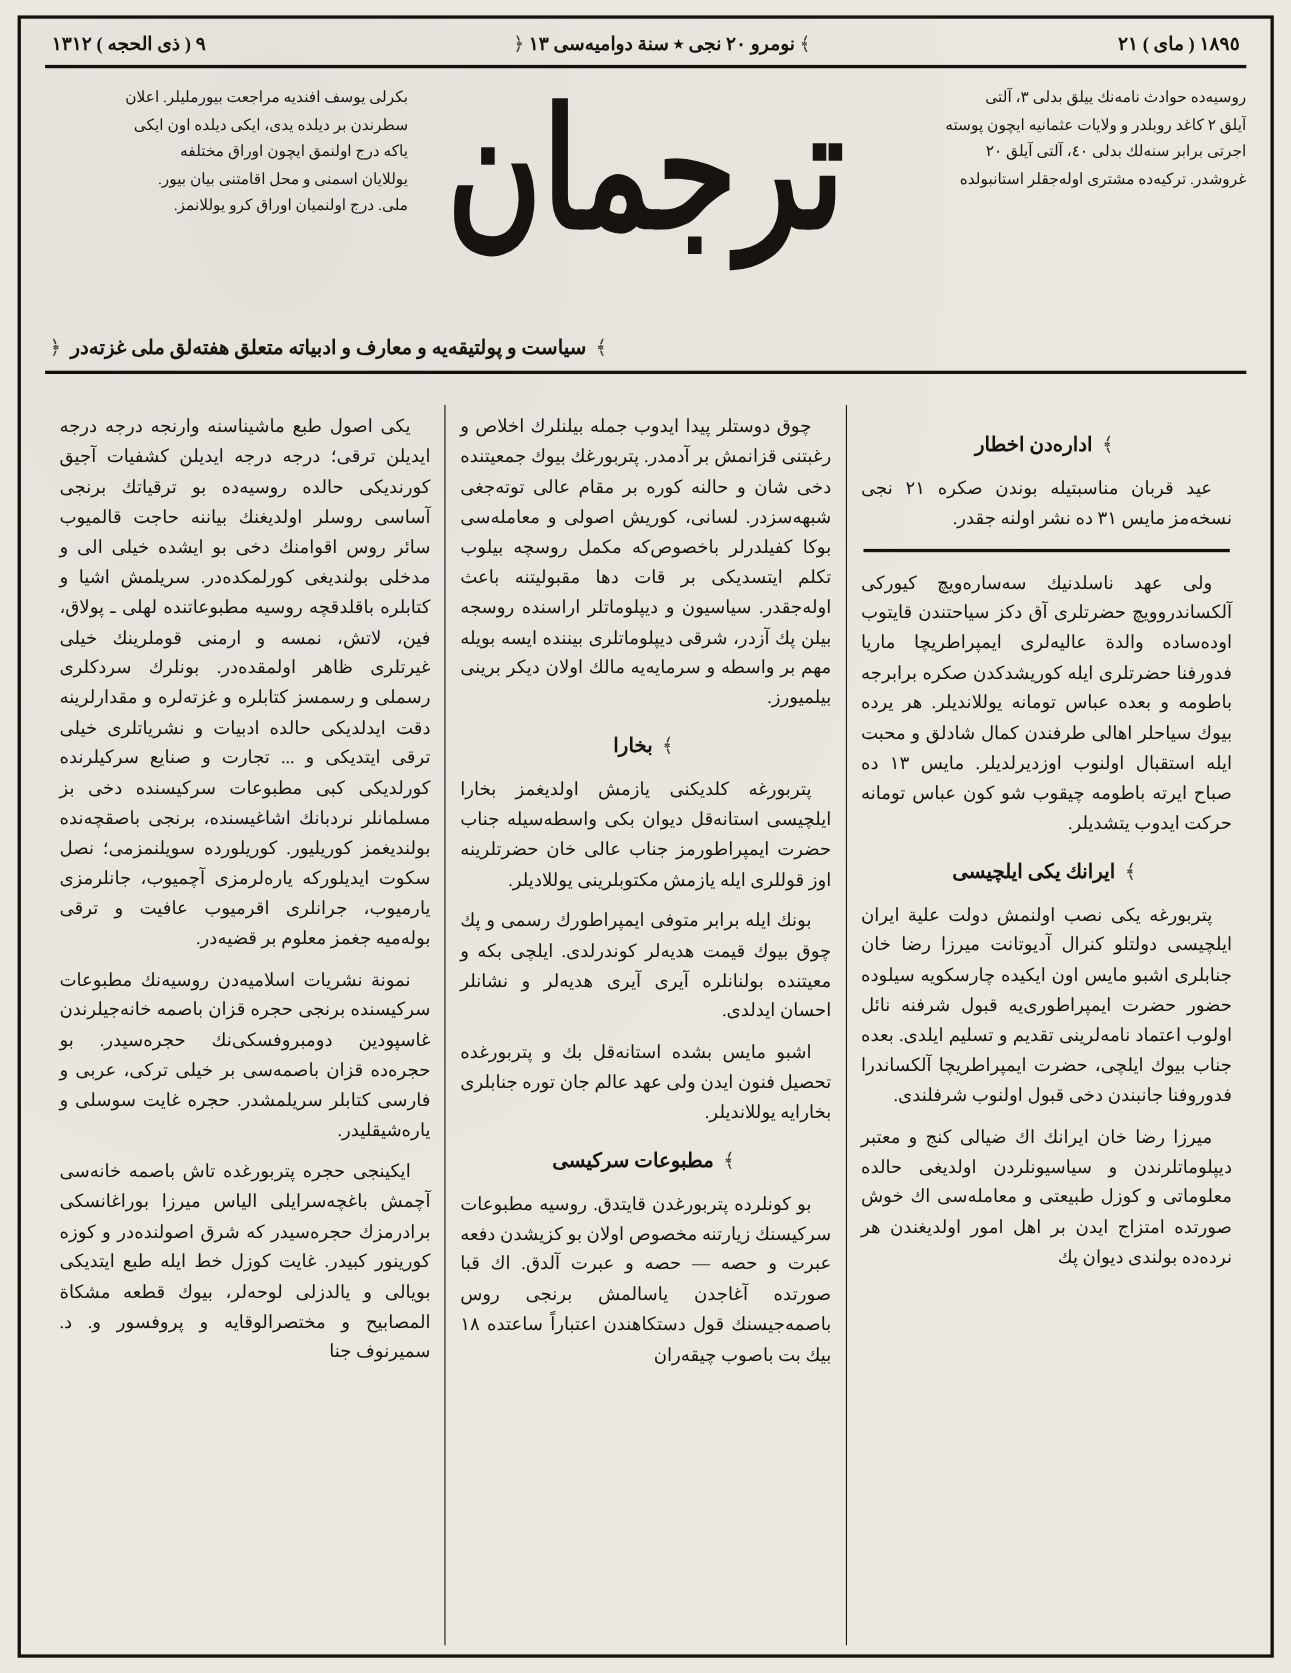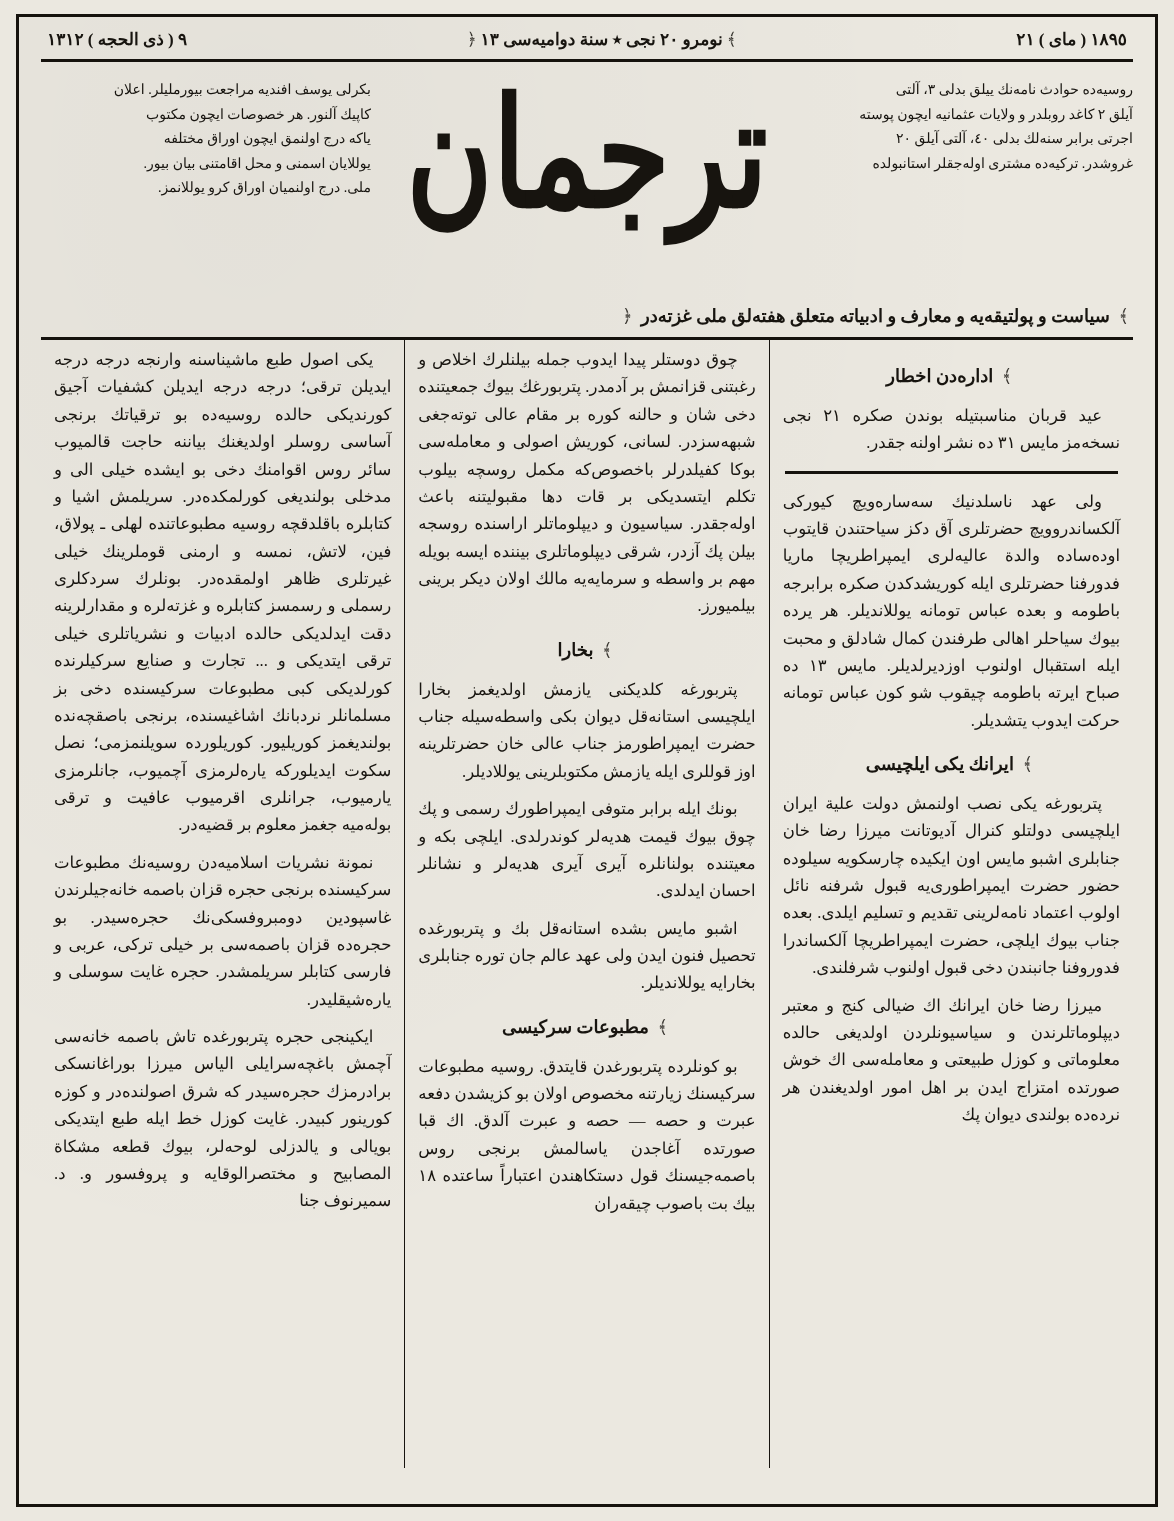--- a/index.html
+++ b/index.html
@@ -30,27 +30,27 @@
   }
   .mast-info{font-size:14px;line-height:1.75;text-align:right;direction:rtl;padding-top:6px;}
   .mast-info .info-line{white-space:nowrap;overflow:hidden;}
   .mast-title{
     text-align:center;font-weight:bold;font-size:118px;line-height:1.5;
     transform:scaleY(1.28);transform-origin:center 60%;
     letter-spacing:-2px;white-space:nowrap;overflow:hidden;
   }
   
   .subtitle{
-    direction:rtl;text-align:right;font-weight:bold;font-size:18px;
+    direction:rtl;text-align:left;font-weight:bold;font-size:18px;
     padding:6px 0 10px 0;border-bottom:3px solid #15120d;
   }
   
   .columns{
     direction:rtl;display:grid;grid-template-columns:1fr 1px 1fr 1px 1fr;
-    height:1128px;overflow:hidden;
+    height:1128px;overflow:hidden;margin-top:28px;
   }
   .vrule{background:#17140f;width:1px;height:100%;}
   .col{
     direction:rtl;text-align:justify;font-size:16.5px;line-height:1.66;
     padding:6px 13px 0 13px;overflow:hidden;
   }
   .col p{margin:0 0 10px 0;text-indent:18px;}
   .col-heading{
     text-align:center;font-size:18px;font-weight:bold;margin:16px 0 10px 0;
   }
@@ -73,21 +73,21 @@
     <section class="masthead">
       <div class="mast-info">
           <div class="info-line">روسیه‌ده حوادث نامه‌نك ییلق بدلی ٣، آلتی</div>
           <div class="info-line">آیلق ٢ کاغد روبلدر و ولایات عثمانیه ایچون پوسته</div>
           <div class="info-line">اجرتی برابر سنه‌لك بدلی ٤٠، آلتی آیلق ٢٠</div>
           <div class="info-line">غروشدر. ترکیه‌ده مشتری اوله‌جقلر استانبولده</div>
         </div>
       <div class="mast-title">ترجمان</div>
       <div class="mast-info">
           <div class="info-line">بکرلی یوسف افندیه مراجعت بیورملیلر. اعلان</div>
-          <div class="info-line">کاپیك آلنور. هر خصوصات ایچون مکتوب</div>
+          <div class="info-line">سطرندن بر دیلده یدی، ایکی دیلده اون ایکی</div>
           <div class="info-line">یاکه درج اولنمق ایچون اوراق مختلفه</div>
           <div class="info-line">یوللایان اسمنی و محل اقامتنی بیان بیور.</div>
           <div class="info-line">ملی. درج اولنمیان اوراق کرو یوللانمز.</div>
         </div>
     </section>
 
     <div class="subtitle">
       <span class="orn">﴾</span>
       <span>سیاست و پولتیقه‌یه و معارف و ادبیاته متعلق هفته‌لق ملی غزته‌در</span>
       <span class="orn">﴿</span>

